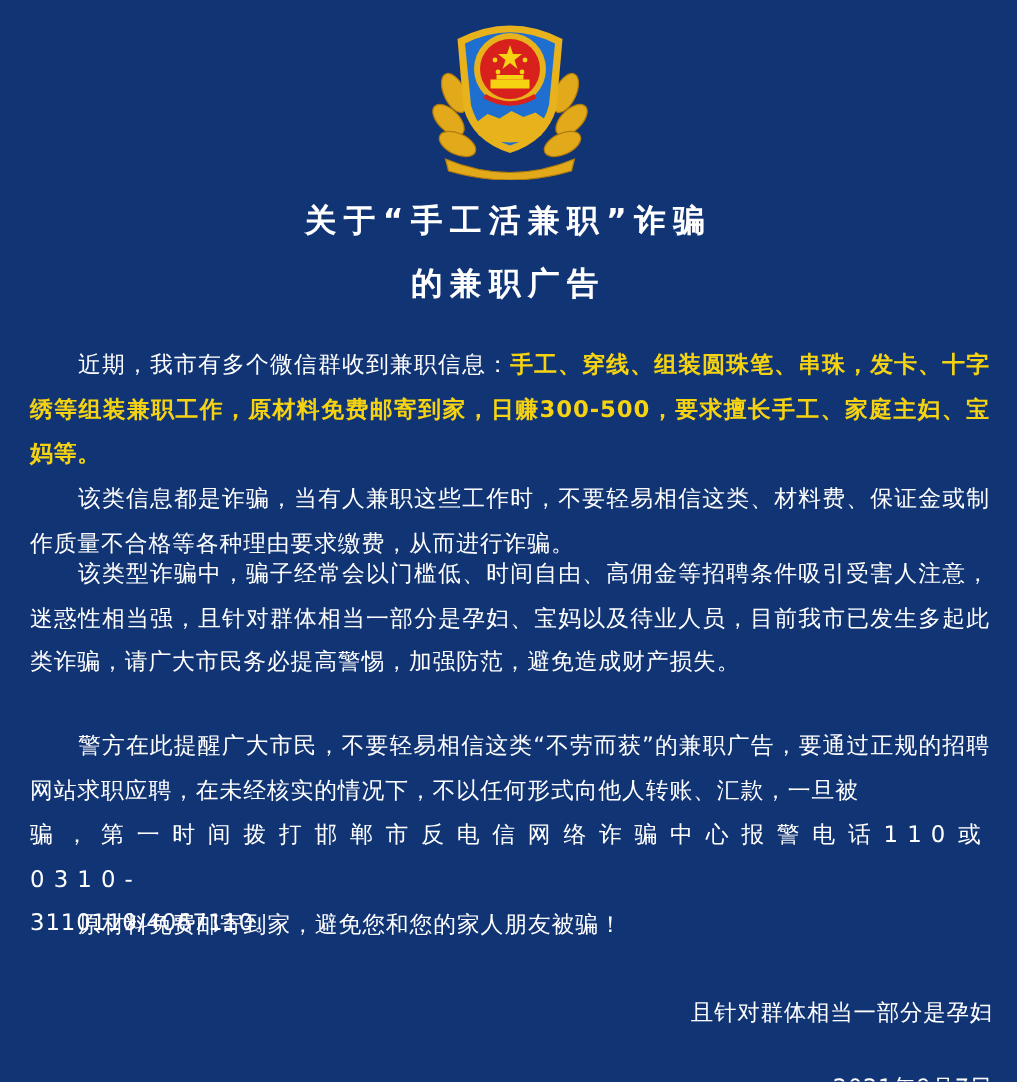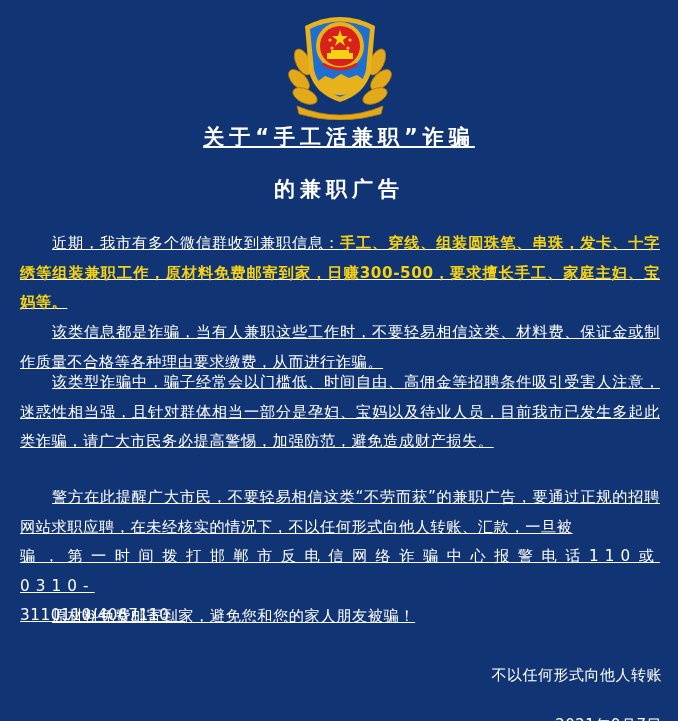--- a/index.html
+++ b/index.html
@@ -10,28 +10,28 @@
     color:#ffffff;
     position:relative;
   }
   .emblem {
     position:absolute; left:285px; top:2px; width:110px; height:118px;
   }
   .title {
     position:absolute; left:0; width:678px; text-align:center;
     font-weight:bold; font-size:21px; letter-spacing:5px; color:#ffffff;
   }
-  .title.t1 { top:123px;text-decoration:underline; }
+  .title.t1 { top:133px; }
   .title.t2 { top:175px; }
   .body-text {
     position:absolute; left:20px; width:640px;
     font-size:15.2px; line-height:29.5px; letter-spacing:0.6px;
     text-align:justify;
   }
-  .para { margin:0; text-indent:32px;text-decoration:underline; }
+  .para { margin:0; text-indent:32px; }
   .hl { color:#f5d312; font-weight:bold; }
   .p1 { top:229px; }
   .p2 { top:318px; }
   .p3 { top:368px; }
   .p4 { top:483px; }
   .p4 .wide { letter-spacing:6.1px; }
   .p5 { top:602px; }
   .footer {
     position:absolute; right:16px; text-align:right; font-size:15px; letter-spacing:0.5px;
   }
@@ -88,14 +88,14 @@
 </div>
 
 <div class="body-text p4">
   <p class="para"><span>警方在此提醒广大市民，不要轻易相信这类“不劳而获”的兼职广告，要通过正规的招聘网站求职应聘，在未经核实的情况下，不以任何形式向他人转账、汇款，一旦被</span><br><span class="wide">骗，第一时间拨打邯郸市反电信网络诈骗中心报警电话110或0310-</span><br><span>3110110/4067110。</span></p>
 </div>
 
 <div class="body-text p5">
   <p class="para">原材料免费邮寄到家，避免您和您的家人朋友被骗！</p>
 </div>
 
-<div class="footer org">不以任何形式向他人转账</div>
+<div class="footer org">且针对群体相当一部分是孕妇</div>
 <div class="footer date">2021年9月7日</div>
 
 </body></html>

